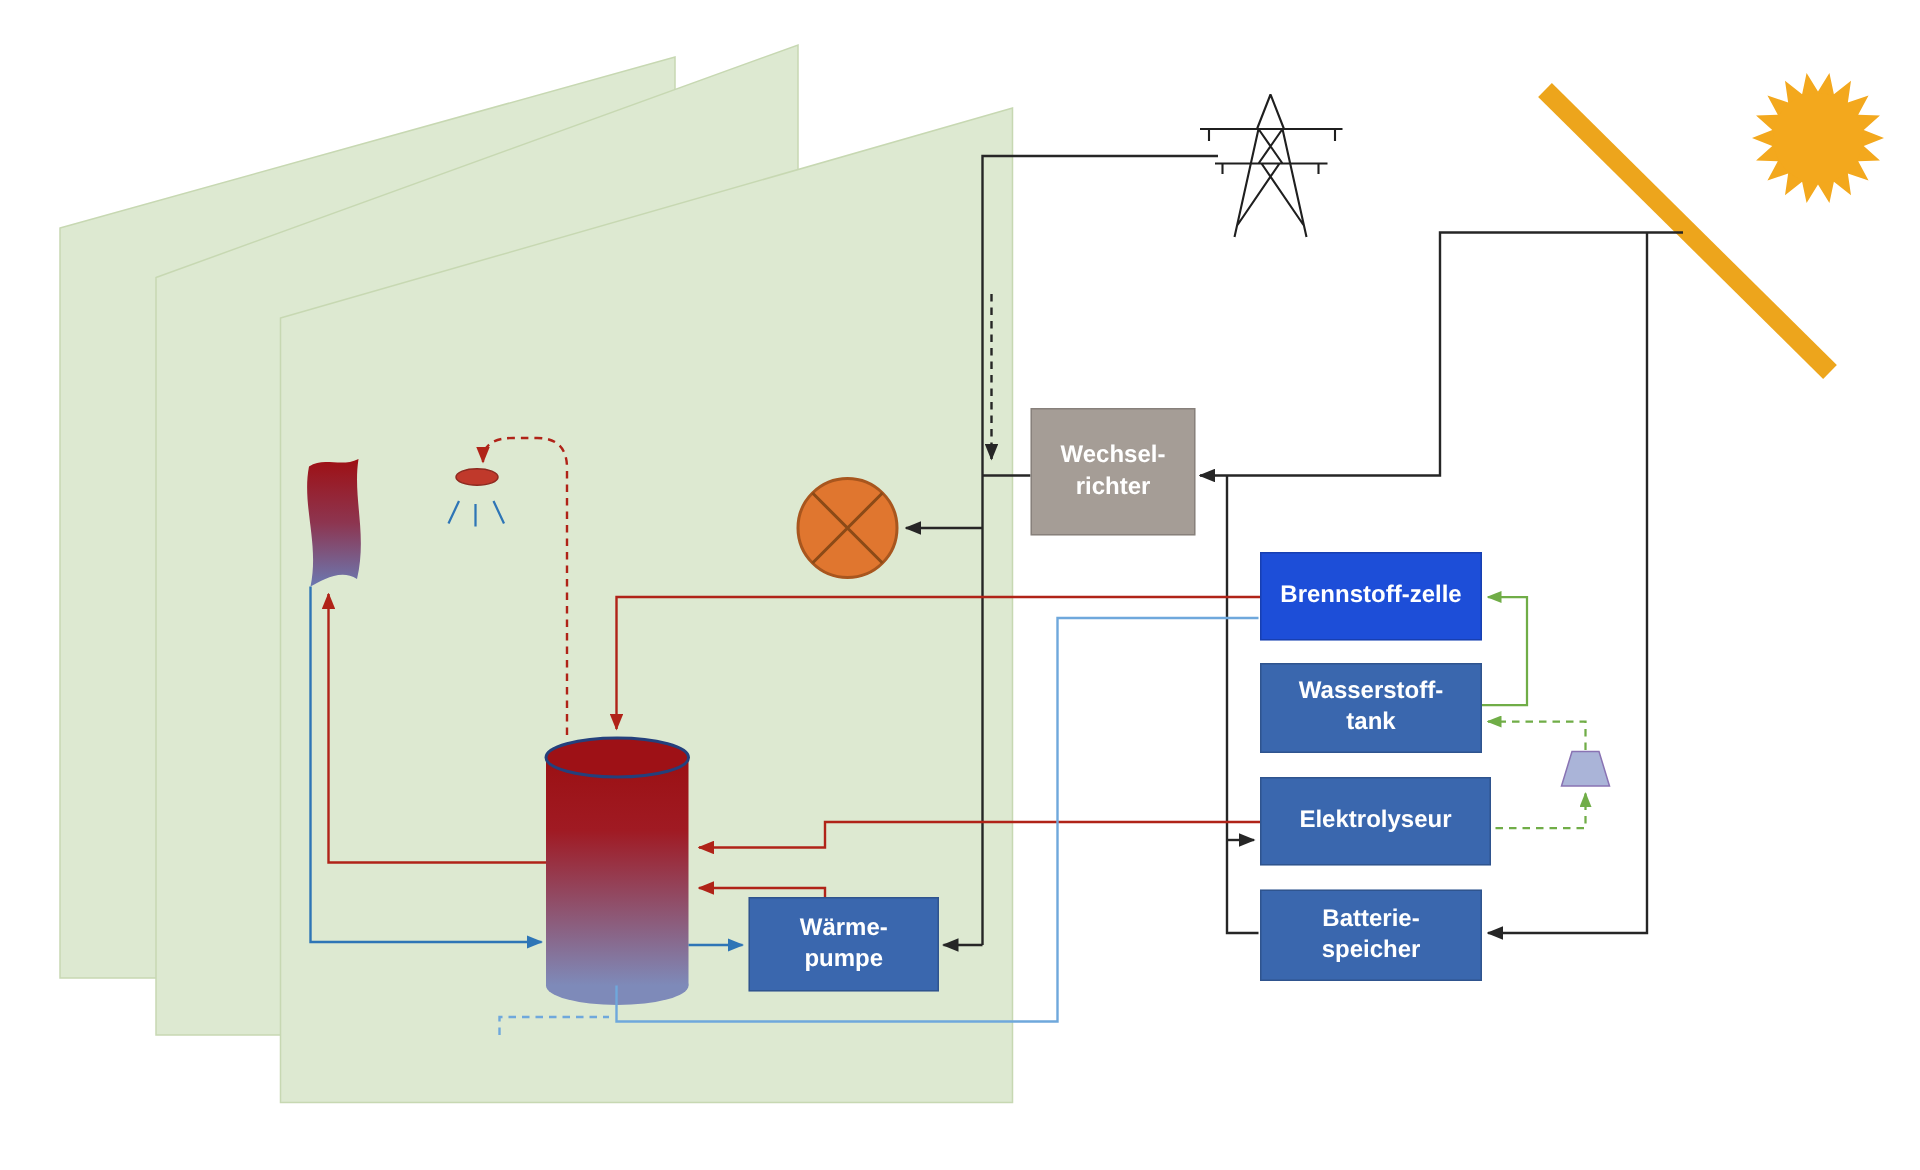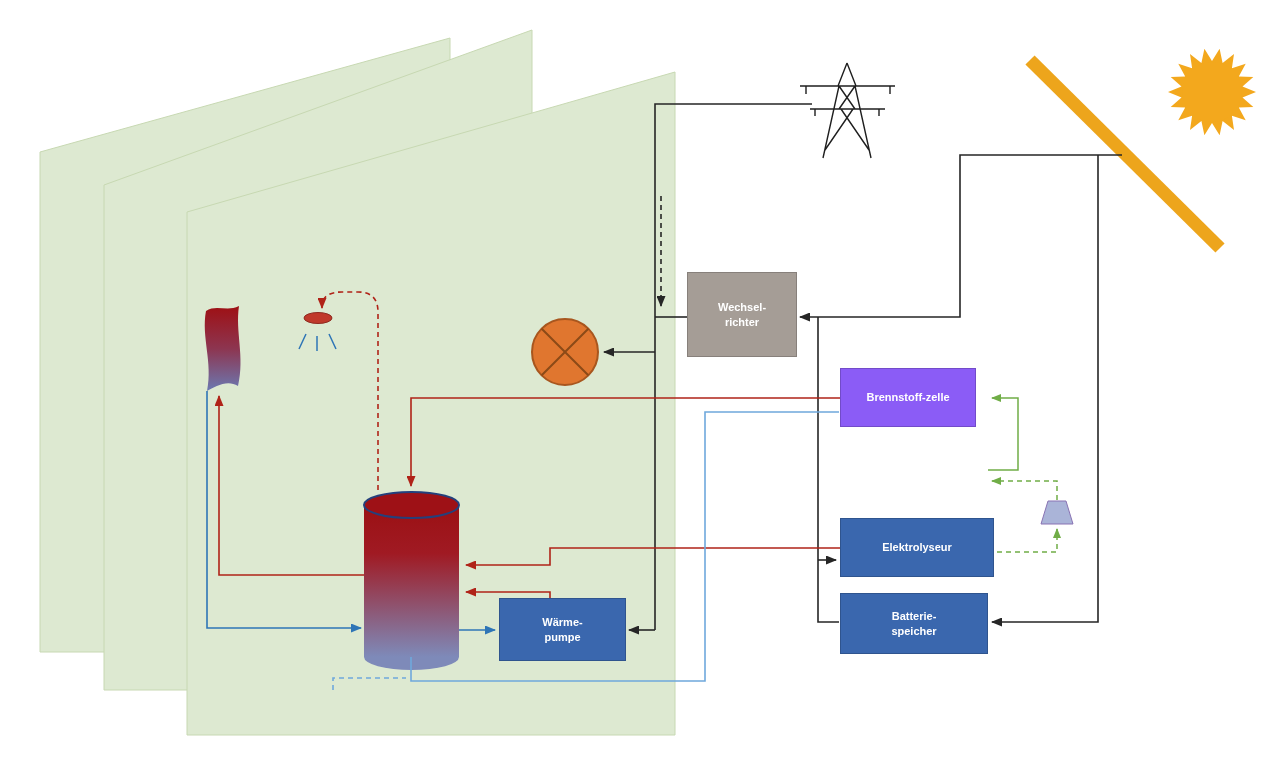--- a/index.html
+++ b/index.html
@@ -1,20 +1,20 @@
 <!DOCTYPE html>
 <html><head>
 <meta charset="utf-8">
 <style>
   html,body{margin:0;padding:0;background:#fff;}
   #stage{position:relative;width:1280px;height:780px;background:#fff;overflow:hidden;
          font-family:"Liberation Sans",sans-serif;}
   #diagram-svg{position:absolute;left:0;top:0;width:1280px;height:780px;}
   .node{position:absolute;display:flex;align-items:center;justify-content:center;
-        text-align:center;color:#fff;font-weight:700;font-size:11px;line-height:1.3;
+        text-align:center;color:#fff;font-weight:700;font-size:16px;line-height:1.3;
         white-space:pre-line;box-sizing:border-box;border:1px solid rgba(0,0,0,.18);}
   .elec{stroke:#262626;stroke-width:1.6;fill:none;}
   .heat{stroke:#b02318;stroke-width:1.6;fill:none;}
   .ret{stroke:#2e75b6;stroke-width:1.6;fill:none;}
   .loop{stroke:#6fa8dc;stroke-width:1.6;fill:none;}
   .h2{stroke:#70ad47;stroke-width:1.5;fill:none;}
   .dash{stroke-dasharray:5 4;}
 </style>
 </head>
 <body>
@@ -125,22 +125,24 @@
   <g>
     <path class="h2" d="M988,470 H1018 V398 H992" marker-end="url(#mGreen)"></path>
     <path class="h2 dash" d="M988,552 H1057 V529" marker-end="url(#mGreen)"></path>
     <path class="h2 dash" d="M1057,500 V481 H992" marker-end="url(#mGreen)"></path>
   </g>
 </svg>
 
 <div class="node" style="left: 687px; top: 272px; width: 110px; height: 85px; background-color: rgb(165, 157, 150);">Wechsel-
 richter</div>
 
-<div class="node" style="left: 840px; top: 368px; width: 136px; height: 59px; background-color: #8b5cf6;">Brennstoff-zelle</div>
+<div class="node" style="left: 840px; top: 368px; width: 148px; height: 59px; background-color: #1d4ed8;">Brennstoff-zelle</div>
 
+<div class="node" style="left: 840px; top: 442px; width: 148px; height: 60px; background-color: rgb(58, 103, 174);">Wasserstoff-
+tank</div>
 
 <div class="node" style="left: 840px; top: 518px; width: 154px; height: 59px; background-color: rgb(58, 103, 174);">Elektrolyseur</div>
 
 <div class="node" style="left: 840px; top: 593px; width: 148px; height: 61px; background-color: rgb(58, 103, 174);">Batterie-
 speicher</div>
 
 <div class="node" style="left: 499px; top: 598px; width: 127px; height: 63px; background-color: rgb(58, 103, 174);">Wärme-
 pumpe</div>
 
 </div>

